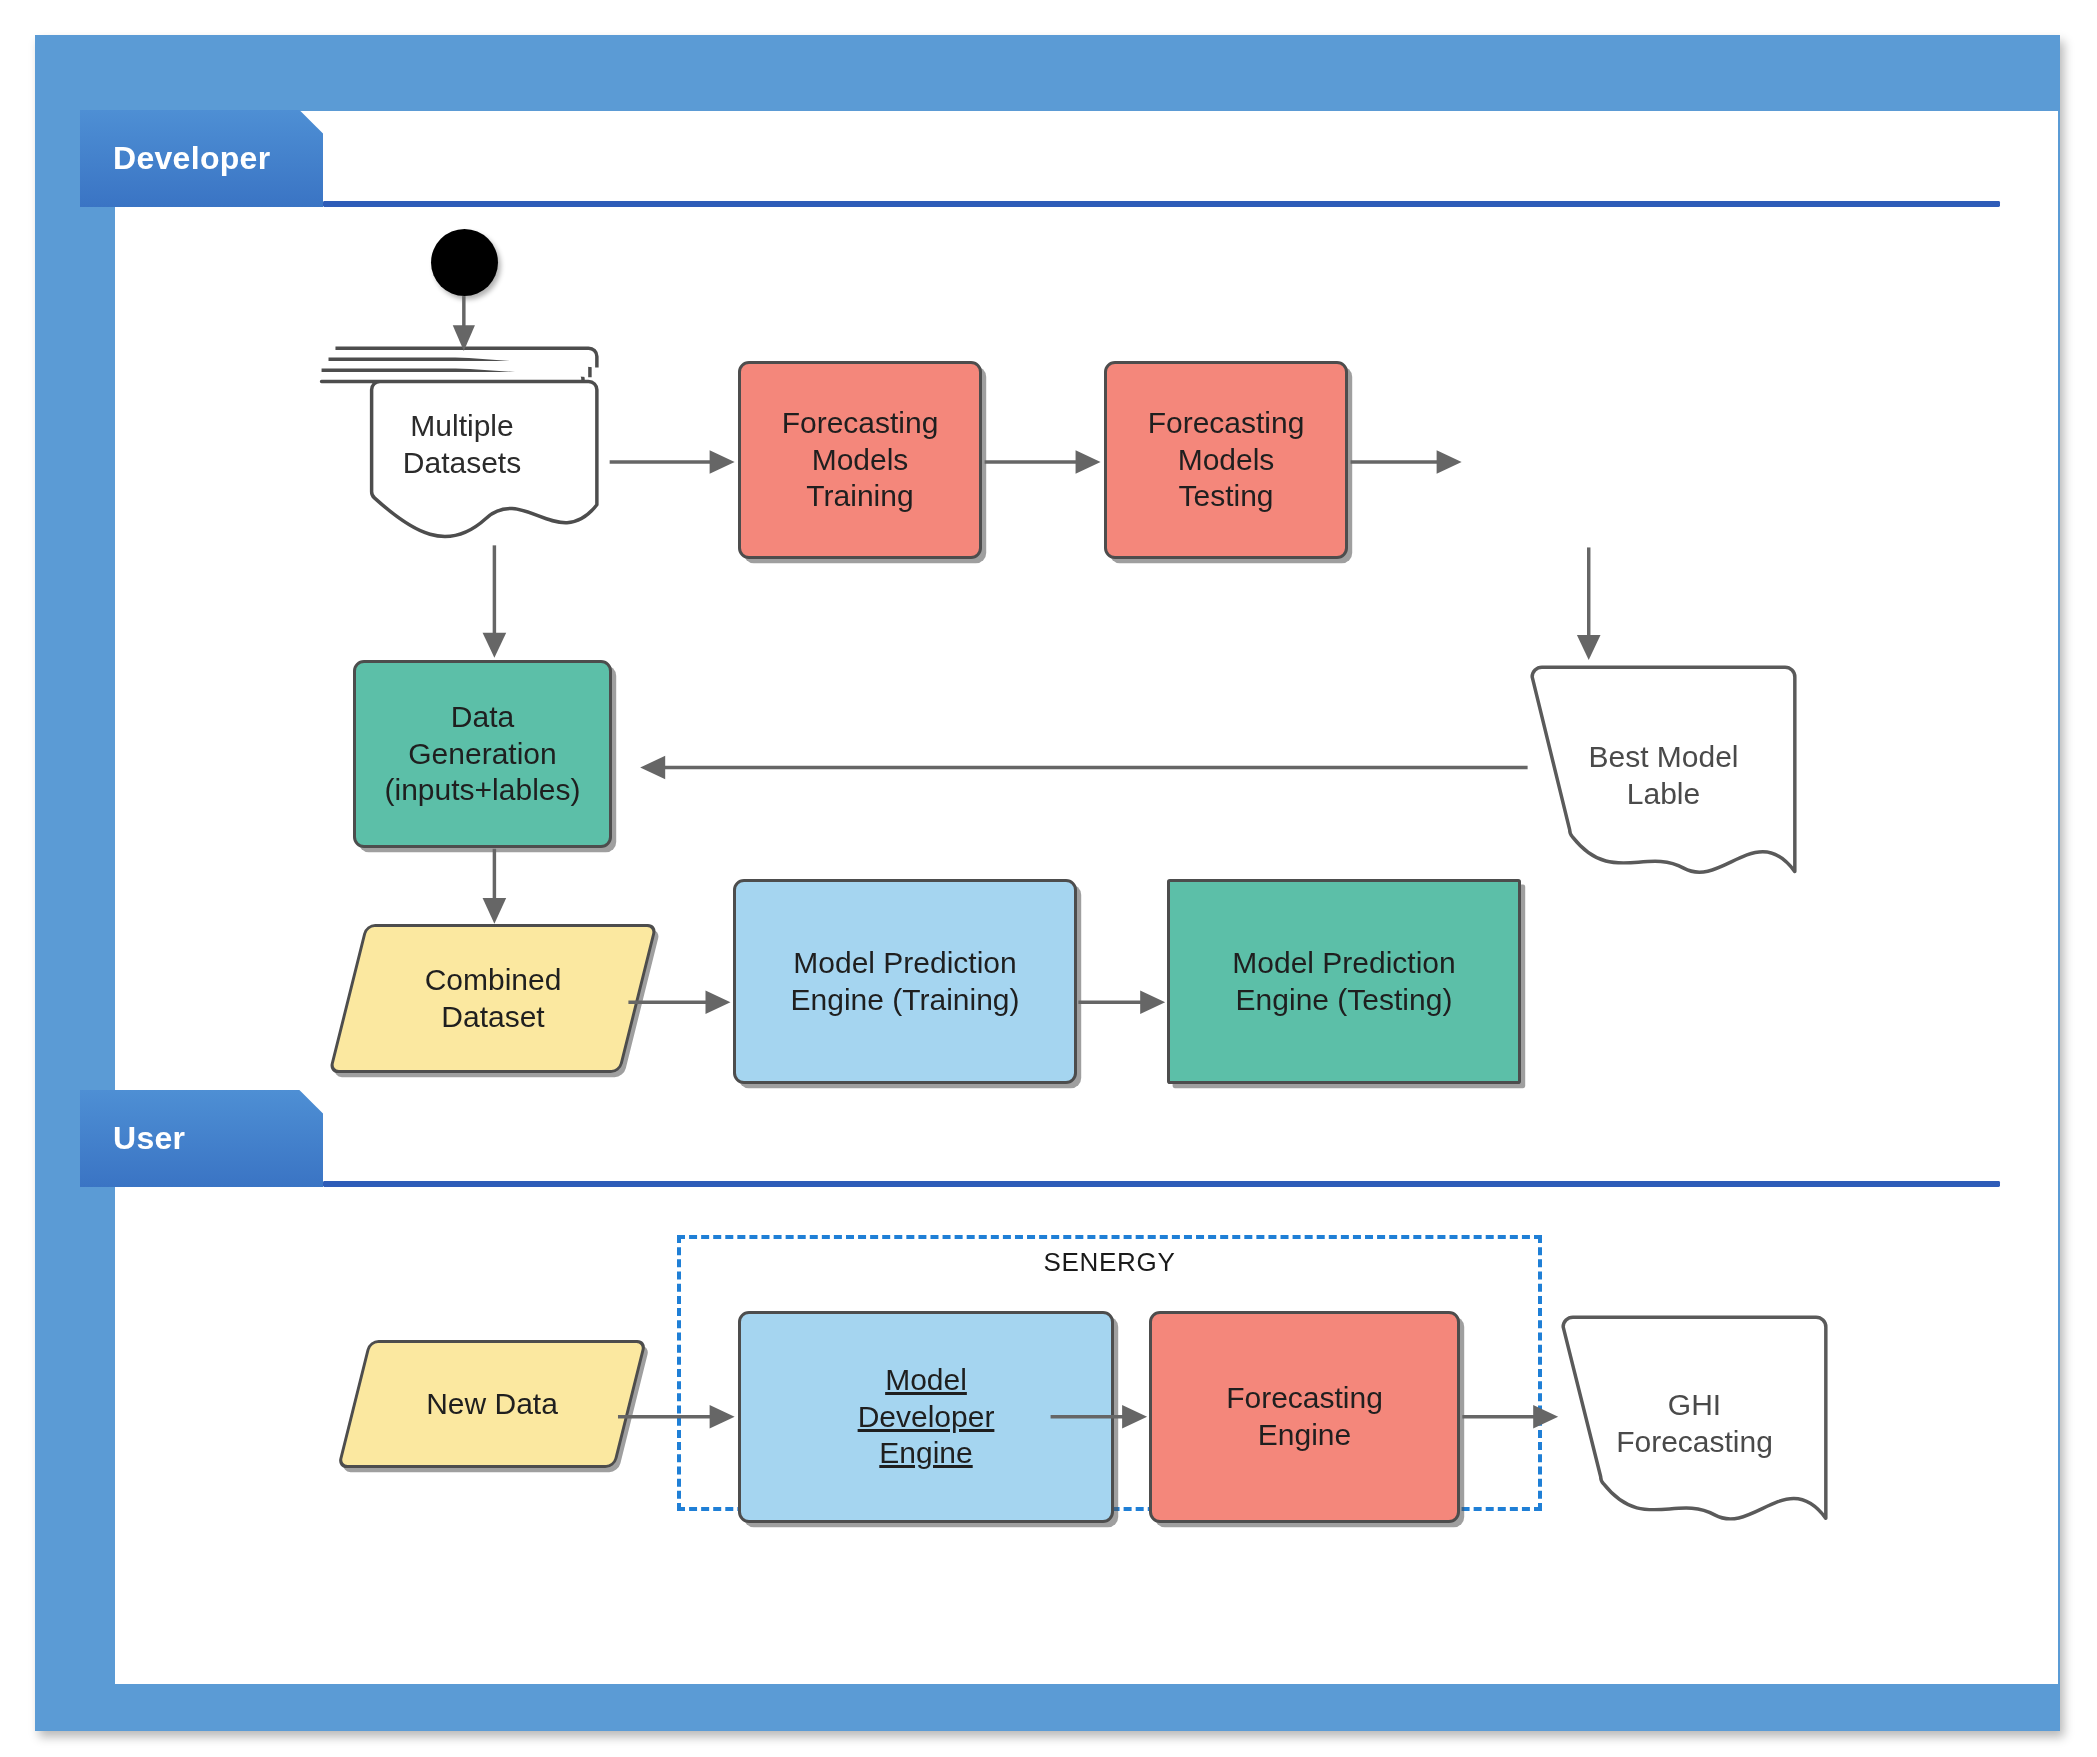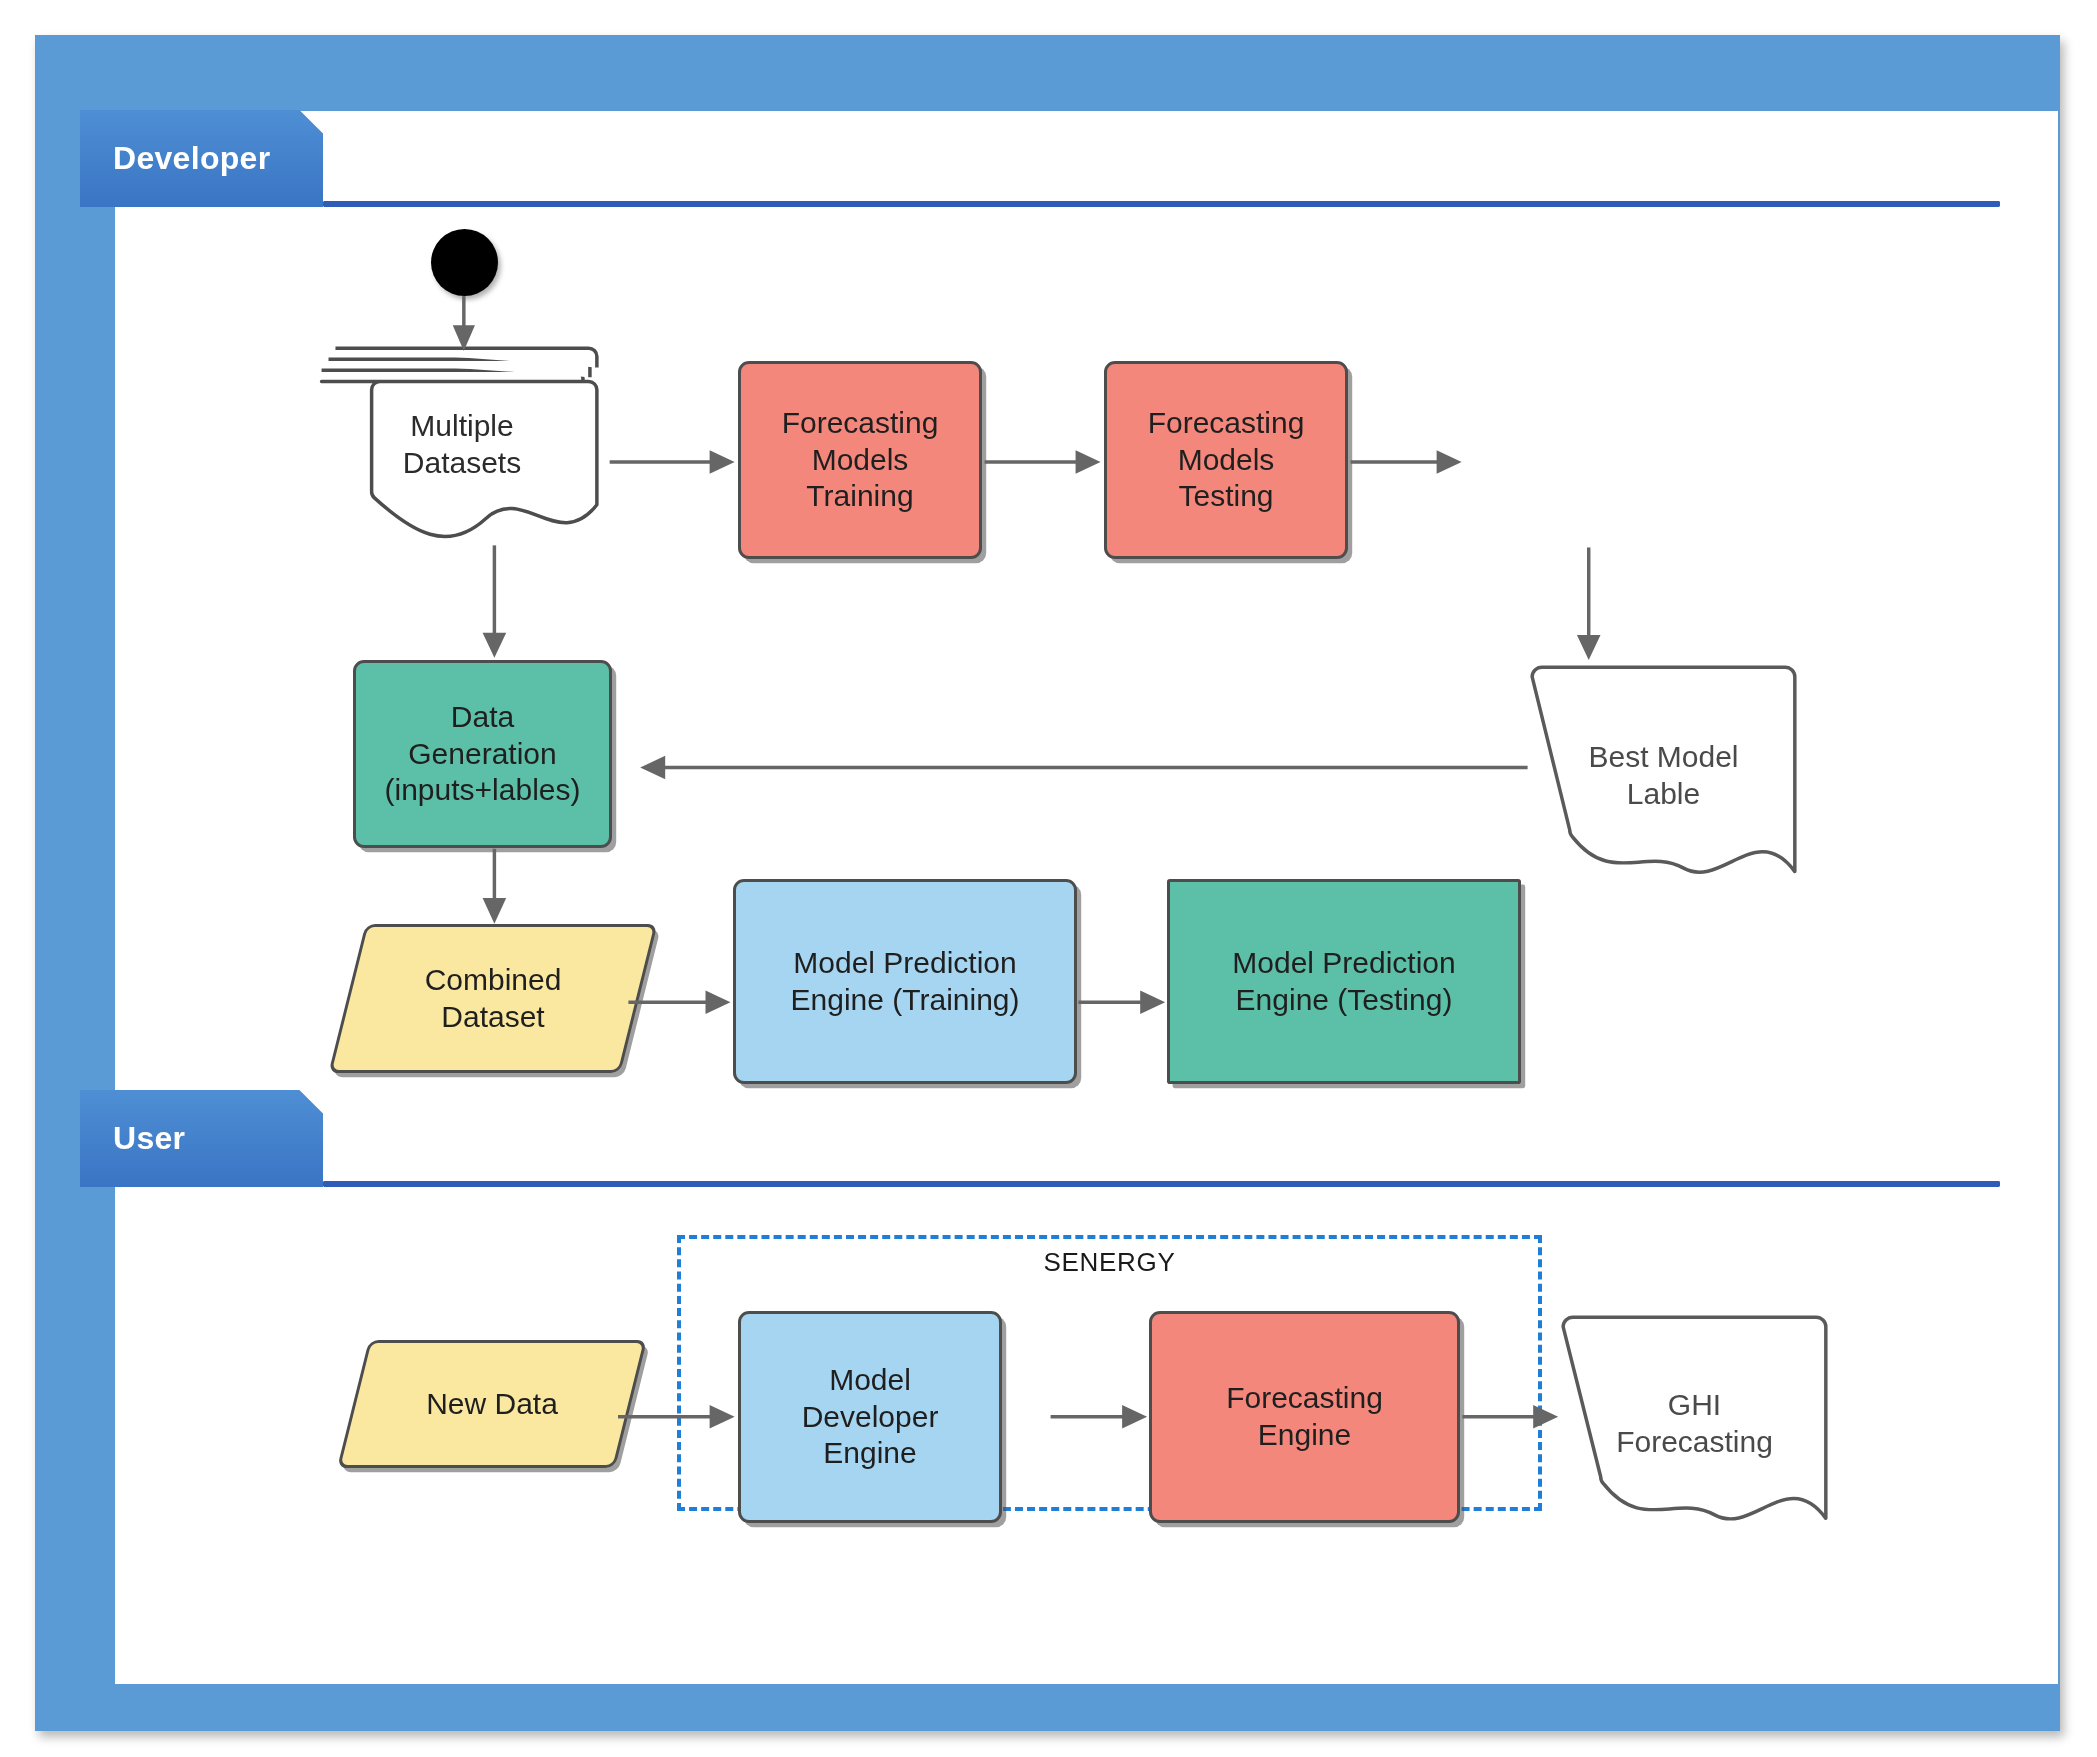--- a/index.html
+++ b/index.html
@@ -286,21 +286,21 @@
   <div id="senergy-box"></div>
   <div id="senergy-title">SENERGY</div>
 
   <div class="node parallelogram" style="left:353px; top:1340px; width:278px; height:128px;">
     <div class="shape-bg"></div>
     <div class="shape-label">
       <span>New Data</span>
     </div>
   </div>
 
-  <div class="node proc fill-blue" style="left:738px; top:1311px; width:264px; height:212px;">
+  <div class="node proc fill-blue" style="left:738px; top:1311px; width:376px; height:212px;text-decoration:underline;">
     <div>
       <span>Model</span><br>
       <span>Developer</span><br>
       <span>Engine</span>
     </div>
   </div>
 
   <div class="node proc fill-salmon" style="left:1149px; top:1311px; width:311px; height:212px;">
     <div>
       <span>Forecasting</span><br>

